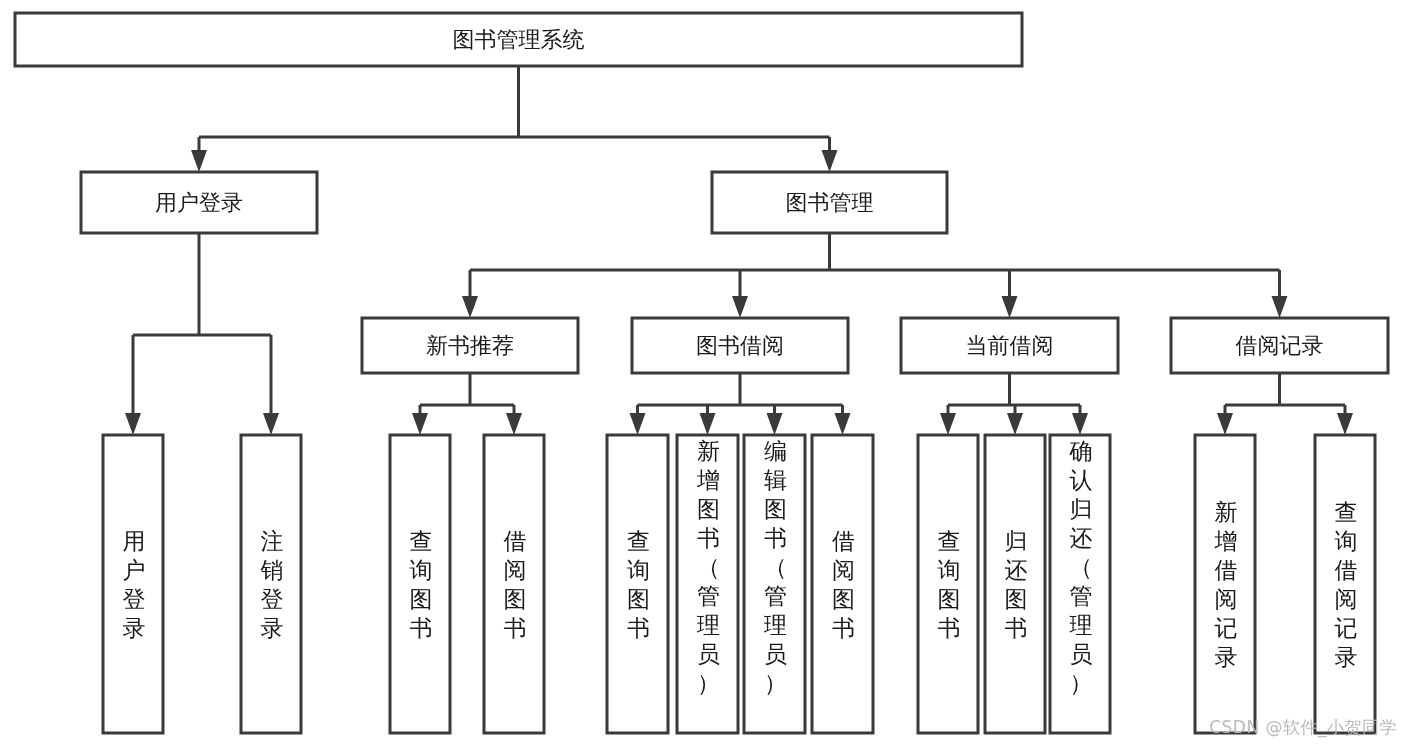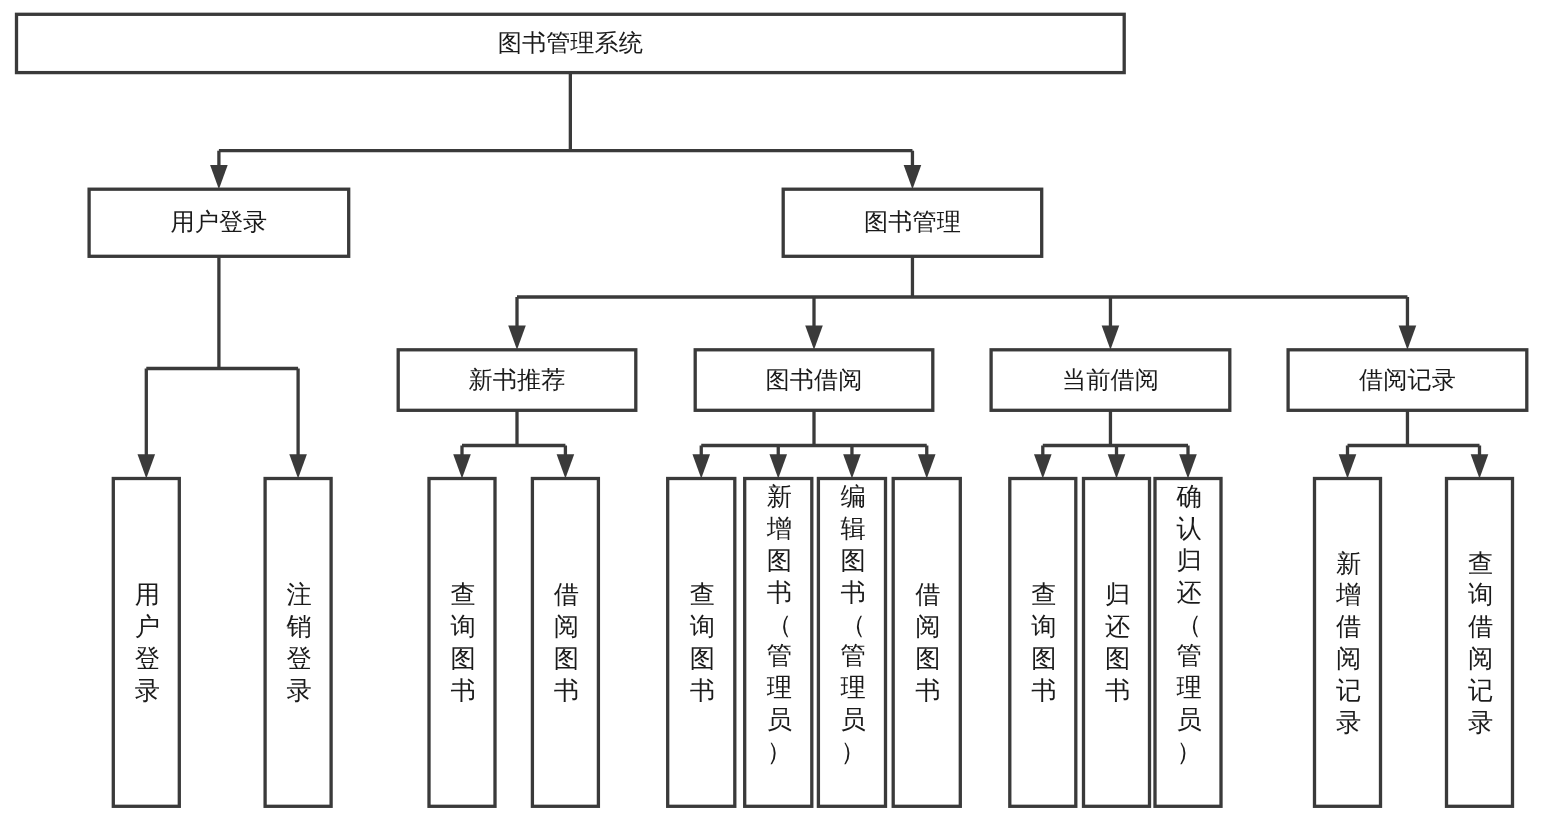--- a/index.html
+++ b/index.html
@@ -204,14 +204,15 @@
           <rect x="1195" y="435" width="60" height="298" class="node-box"></rect>
           <text x="1226" class="node-label-v"><tspan x="1226" y="519.62">新</tspan><tspan x="1226" y="548.62">增</tspan><tspan x="1226" y="577.62">借</tspan><tspan x="1226" y="606.62">阅</tspan><tspan x="1226" y="635.62">记</tspan><tspan x="1226" y="664.62">录</tspan></text>
         </g>
         <g>
           <rect x="1315" y="435" width="60" height="298" class="node-box"></rect>
           <text x="1346" class="node-label-v"><tspan x="1346" y="519.62">查</tspan><tspan x="1346" y="548.62">询</tspan><tspan x="1346" y="577.62">借</tspan><tspan x="1346" y="606.62">阅</tspan><tspan x="1346" y="635.62">记</tspan><tspan x="1346" y="664.62">录</tspan></text>
         </g>
       </g>
   </svg>
 
+  <div class="watermark">CSDN @软件_小贺同学</div>
 
 </div>
 
 </body></html>

